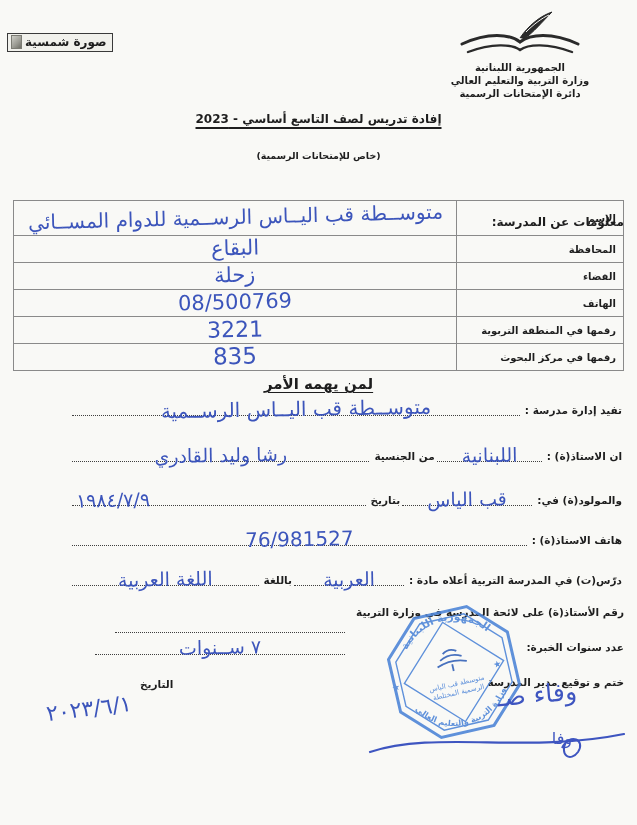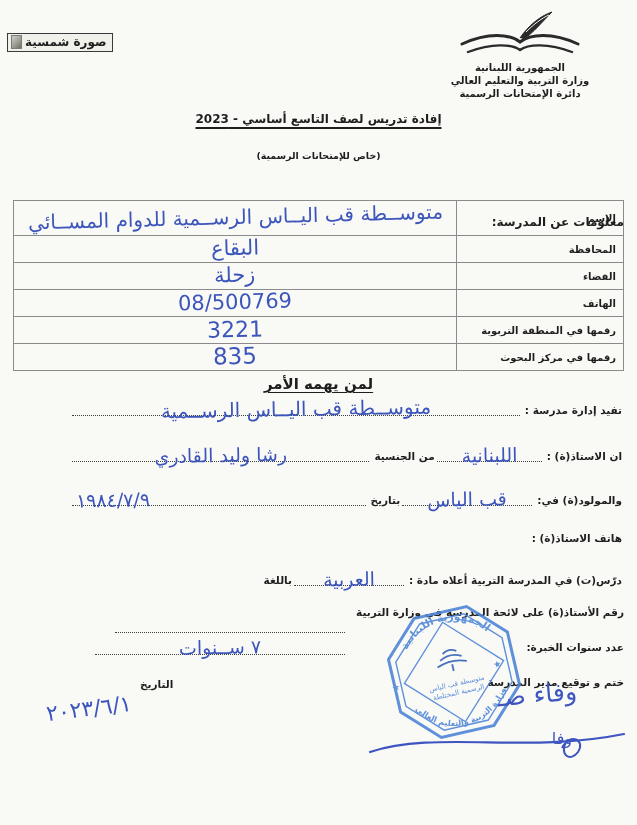--- a/index.html
+++ b/index.html
@@ -190,28 +190,34 @@
       <span class="hwline" style="font-size:19px">قب الياس</span>
     </span>
     <span class="plabel">بتاريخ</span>
     <span class="dots grow">
       <span class="hwline hw-left num" style="font-size:19px">١٩٨٤/٧/٩</span>
     </span>
   </div>
 
   <div class="fline" style="top:532px;left:72px;">
     <span class="plabel">هاتف الاستاذ(ة) :</span>
+    <span class="dots grow">
+      <span class="hwline num" style="font-size:20px">76/981527</span>
+    </span>
   </div>
 
   <div class="fline" style="top:572px;left:72px;">
     <span class="plabel">درّس(ت) في المدرسة التربية أعلاه مادة :</span>
     <span class="dots w110">
       <span class="hwline" style="font-size:19px">العربية</span>
     </span>
     <span class="plabel">باللغة</span>
+    <span class="dots grow">
+      <span class="hwline" style="font-size:19px">اللغة العربية</span>
+    </span>
   </div>
 
   <div class="plain-label" style="top:606px;right:13px;">رقم الأستاذ(ة) على لائحة المدرسة في وزارة التربية</div>
   <div class="bare-dotted" style="top:632px;left:115px;width:230px;"></div>
 
   <div class="plain-label" style="top:641px;right:13px;">عدد سنوات الخبرة:</div>
   <div class="exp-dotted">
     <span class="hwline">٧ ســنوات</span>
   </div>
 

